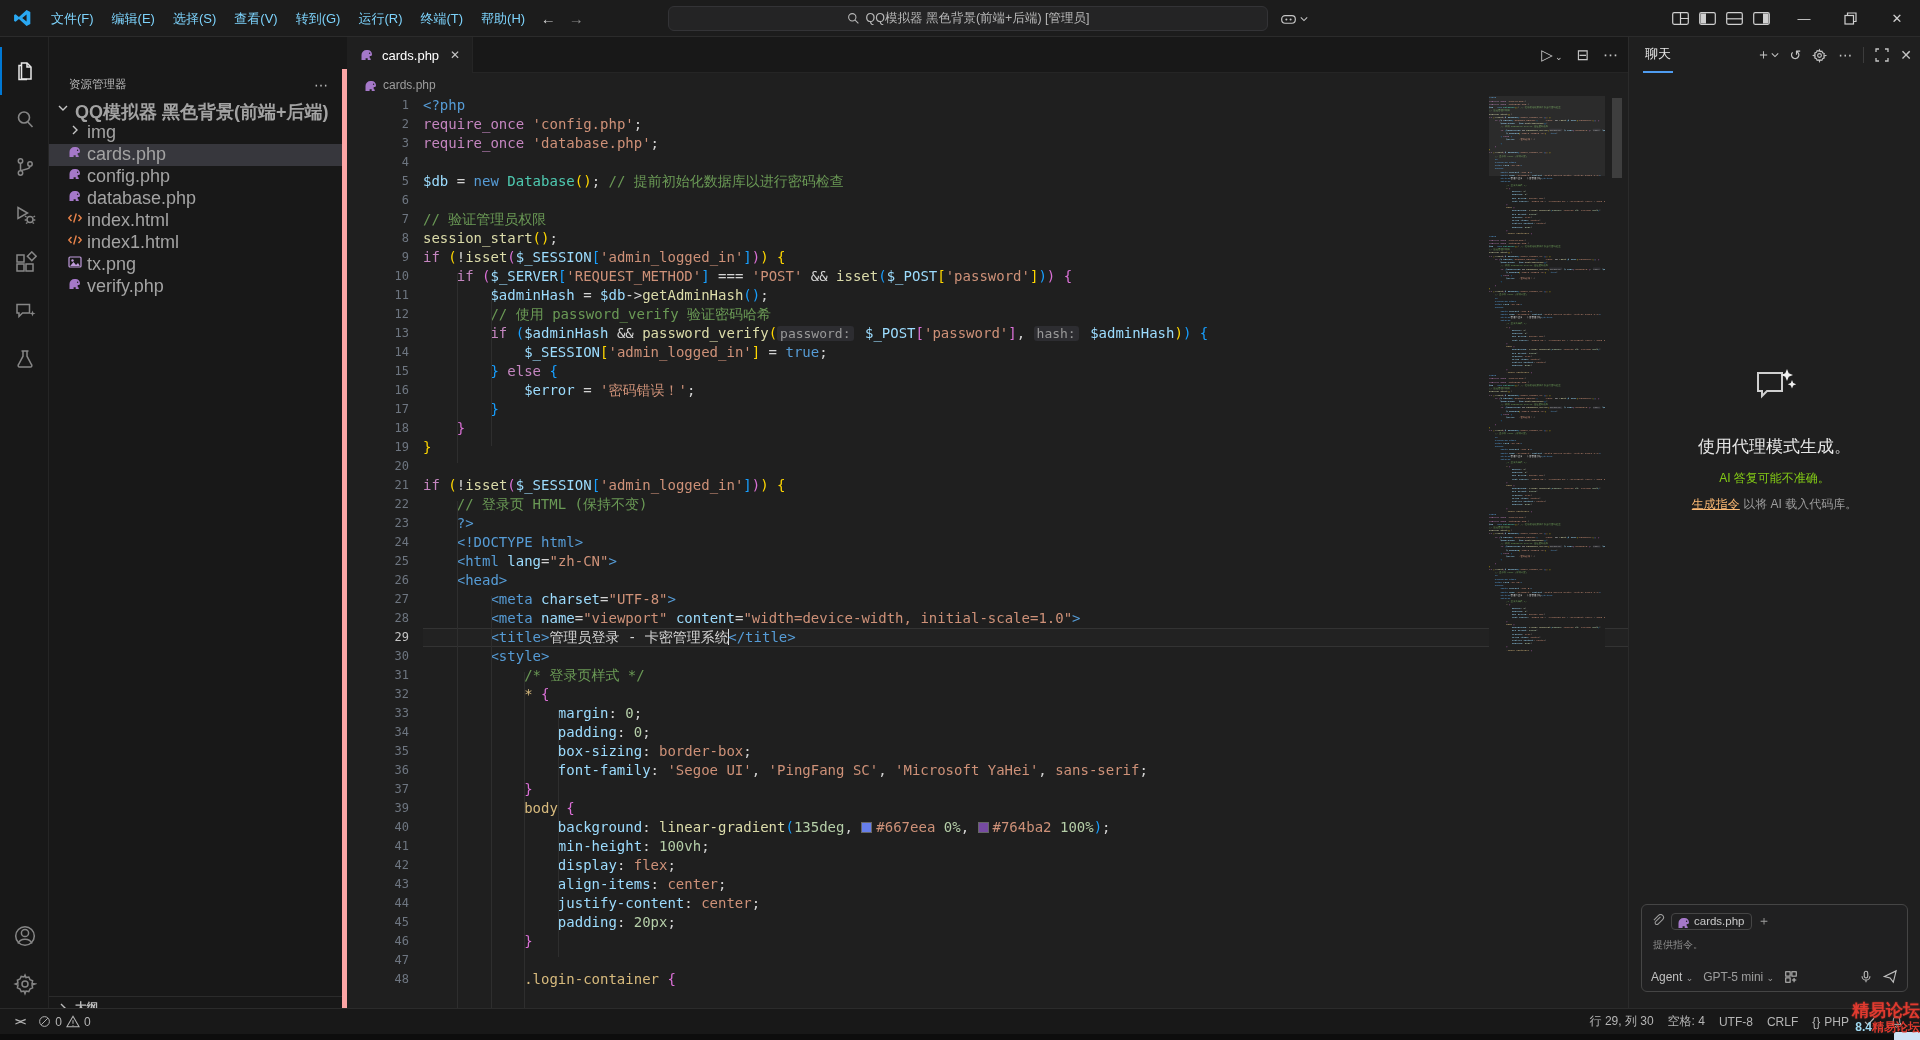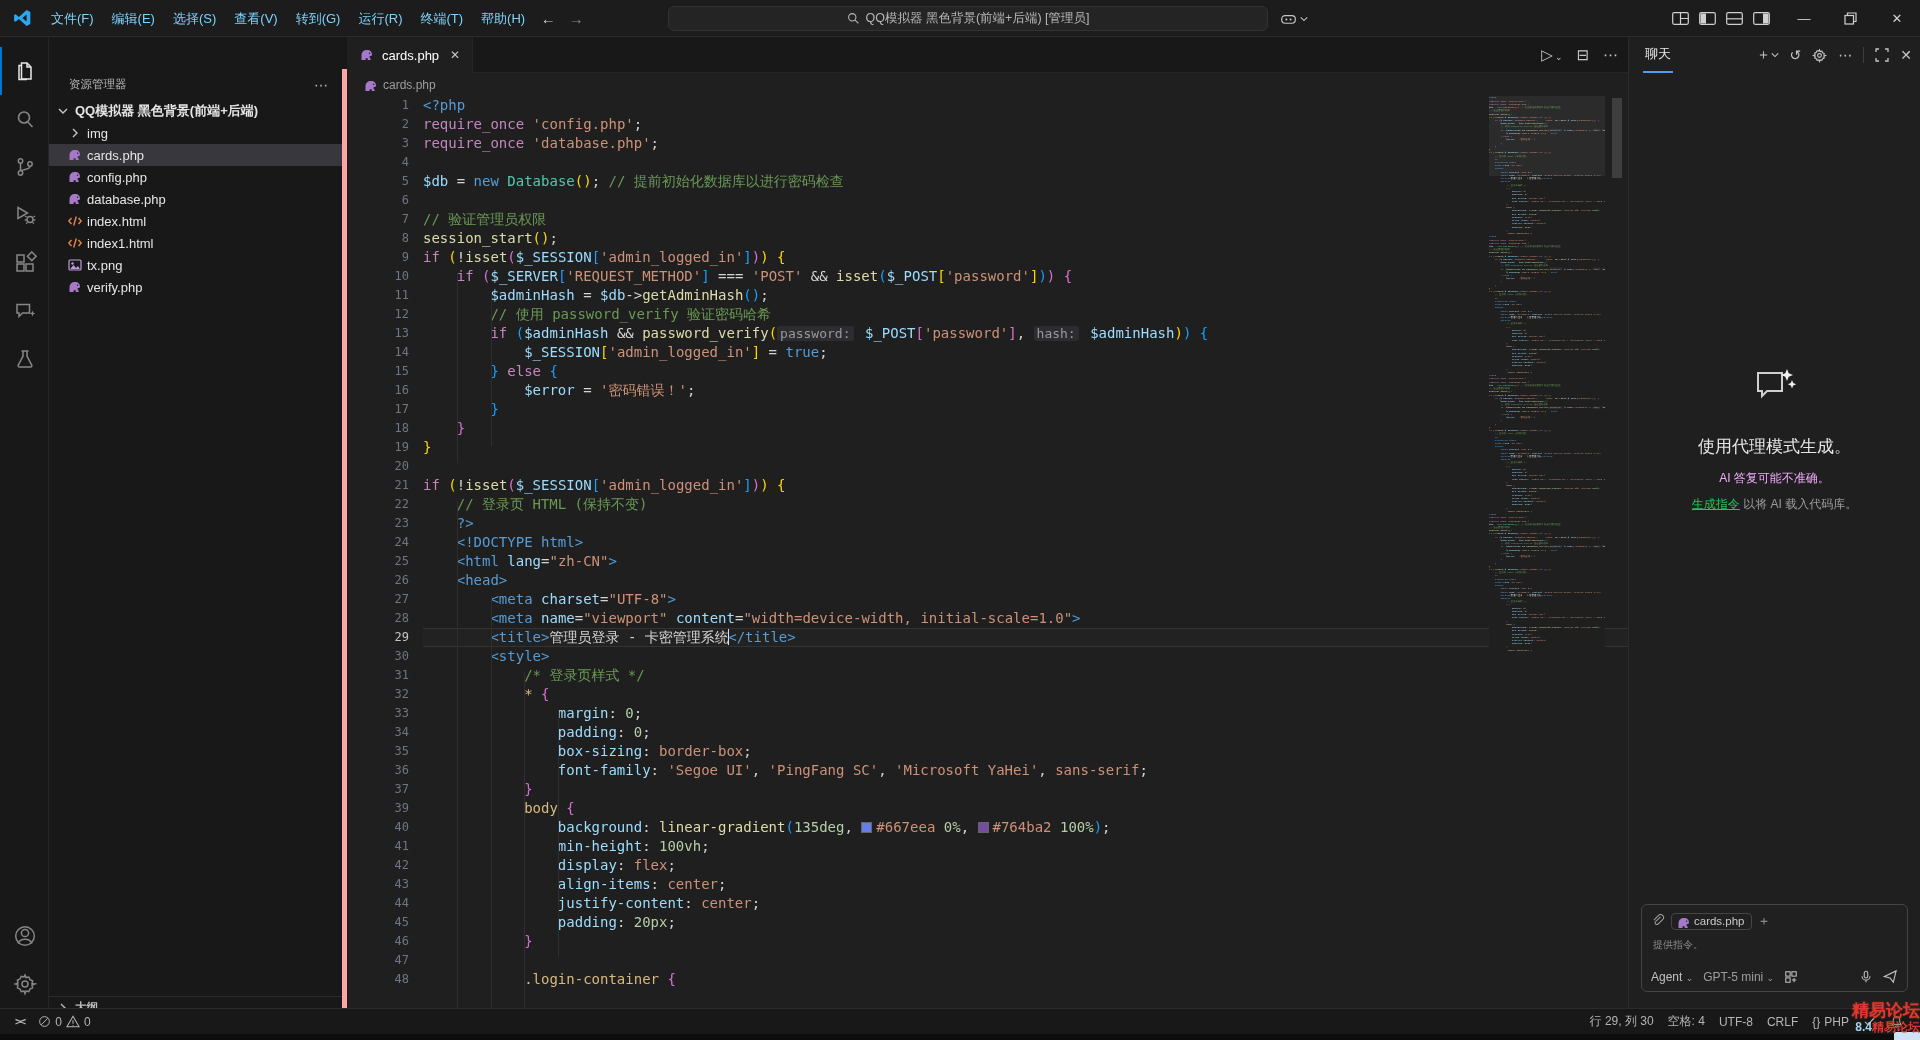--- a/index.html
+++ b/index.html
@@ -24,21 +24,21 @@
   #activitybar { left:0; top:37px; width:49px; height:971px; background:#181818; border-right:1px solid #252525; }
   .act-item { position:absolute; left:0; width:49px; height:48px; display:flex; align-items:center; justify-content:center; color:#868686; }
   .act-item.active { color:#e7e7e7; box-shadow:inset 2px 0 0 #0078d4; }
   .act-item svg { width:24px; height:24px; }
 
   
   #sidebar { left:49px; top:37px; width:298px; height:971px; background:#181818; border-right:5px solid #fca5a5;margin-top:32px; }
   #sidebar-header { position:absolute; left:0; top:0; width:100%; height:31px; display:flex; align-items:center; padding:0 14px 0 20px; font-size:11.5px; color:#b8b8b8; }
   #sidebar-header .spacer { flex:1; }
   #file-tree { position:absolute; left:0; top:31px; width:100%; }
-  .tree-row { height:22px; display:flex; align-items:center; font-size:13px; color:#e5e5e5; white-space:nowrap; }
+  .tree-row { height:22px; display:flex; font-size:18px; color:#a3a3a3; white-space:nowrap; }
   .tree-row.root { font-weight:bold; padding-left:6px; gap:4px; }
   .tree-row.child { padding-left:18px; gap:4px; }
   .tree-row.selected { background:#37373d; }
   .tree-row .ficon { width:16px; height:16px; flex:0 0 16px; }
   .chev { width:16px; height:16px; flex:0 0 16px; display:flex; align-items:center; justify-content:center; color:#c5c5c5; }
   .bottom-sec { position:absolute; left:0; width:100%; height:22px; border-top:1px solid #2b2b2b; display:flex; align-items:center; gap:4px; padding-left:6px; font-size:11.5px; font-weight:bold; color:#bbbbbb; }
 
   
   #editor { left:347px; top:37px; width:1281px; height:971px; background:#1f1f1f; }
   #tabbar { position:absolute; left:0; top:0; width:100%; height:36px; background:#181818; border-bottom:1px solid #252525; display:flex; }
@@ -72,23 +72,23 @@
   
   #chat { left:1628px; top:37px; width:292px; height:971px; background:#1f1f1f; border-left:1px solid #2b2b2b; }
   #chat-header { position:absolute; left:0; top:0; width:100%; height:36px; display:flex; align-items:center; padding:0 8px 0 14px; }
   #chat-tab { font-size:13px; color:#e7e7e7; padding:8px 2px; border-bottom:2px solid #4f9cf0; }
   #chat-header .spacer { flex:1; }
   .chat-hic { color:#c5c5c5; font-size:14px; margin-left:11px; display:flex; align-items:center; }
   .chat-divider { width:1px; height:16px; background:#3c3c3c; margin-left:11px; }
   #chat-empty { position:absolute; left:0; top:330px; width:100%; text-align:center; }
   #chat-empty-icon { margin-bottom:24px; }
   #chat-empty-heading { font-size:17px; color:#e7e7e7; margin-bottom:12px; }
-  #chat-empty-note { font-size:12px; color:#f0abfc; margin-bottom:9px; }
+  #chat-empty-note { font-size:12px; color:#84cc16; margin-bottom:9px; }
   #chat-empty-linkline { font-size:12px; color:#9d9d9d; }
-  #chat-link { color:#22c55e; text-decoration:underline; }
+  #chat-link { color:#fdba74; text-decoration:underline; }
   #chat-input-box { position:absolute; left:12px; right:12px; bottom:16px; height:88px; background:#202021; border:1px solid #454545; border-radius:6px; padding:7px 9px; }
   #chip-row { display:flex; align-items:center; gap:6px; }
   #context-chip { display:flex; align-items:center; gap:5px; border:1px solid #454545; border-radius:4px; padding:1px 6px 1px 4px; font-size:11.5px; color:#c9c9c9; }
   #context-chip .ficon { width:13px; height:13px; }
   #chip-add { color:#9d9d9d; font-size:13px; }
   #chat-placeholder { font-size:10px; color:#8a8a8a; margin:8px 0 0 2px; }
   #chat-controls { position:absolute; left:9px; right:9px; bottom:7px; display:flex; align-items:center; gap:10px; font-size:12px; color:#c0c0c0; }
   .ctrl-chevron { font-size:9px; color:#9d9d9d; }
   #chat-controls .spacer { flex:1; }
 

